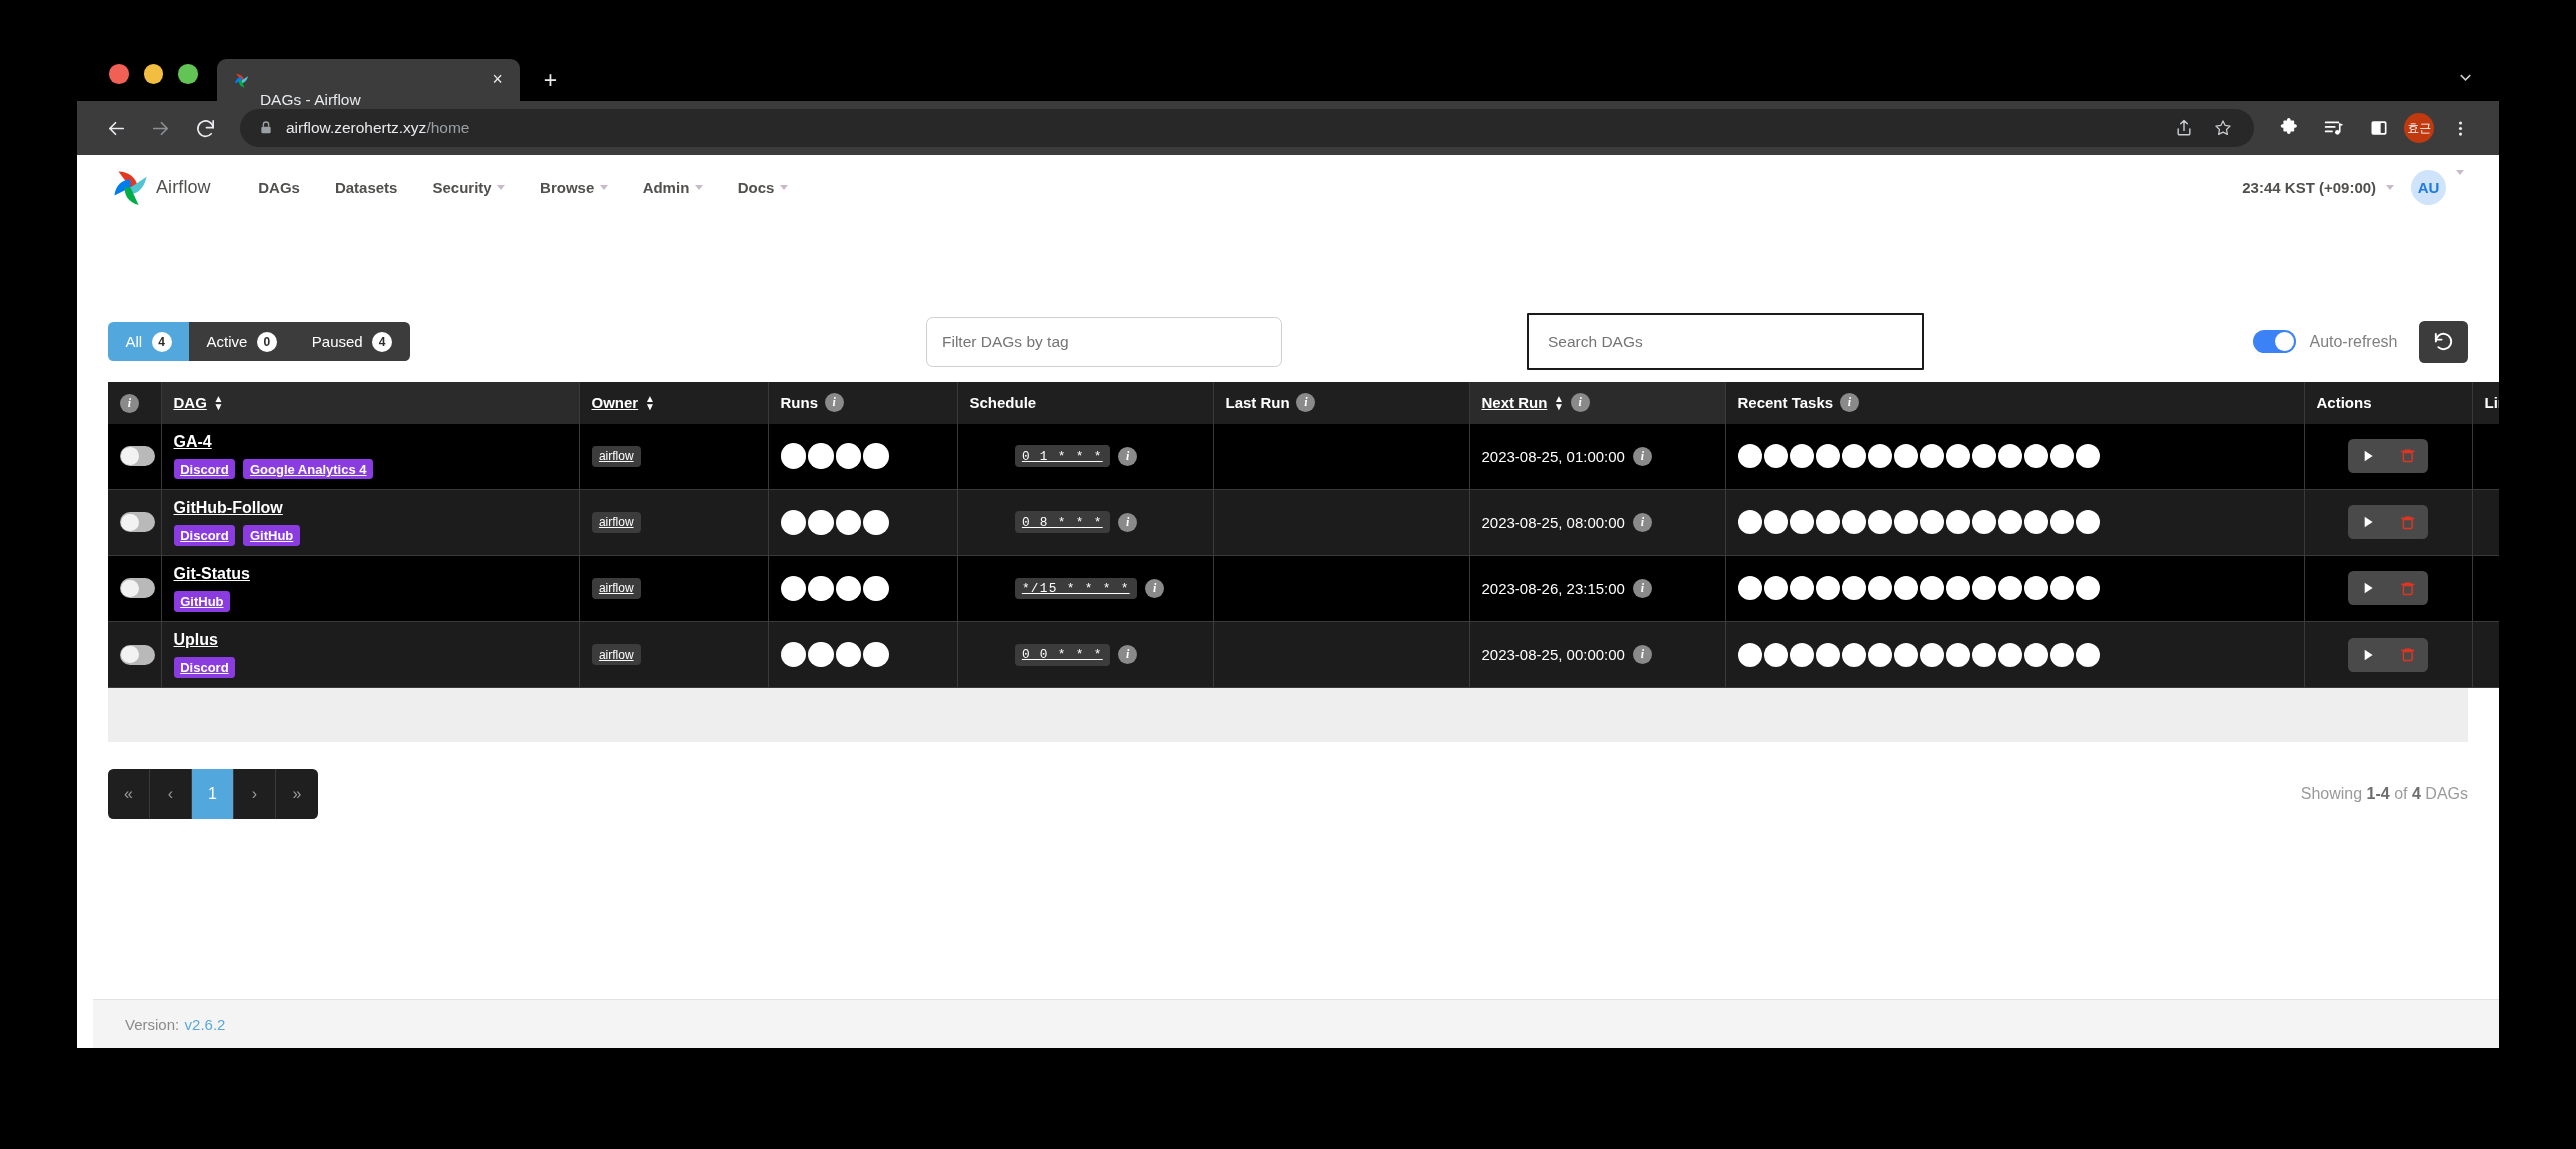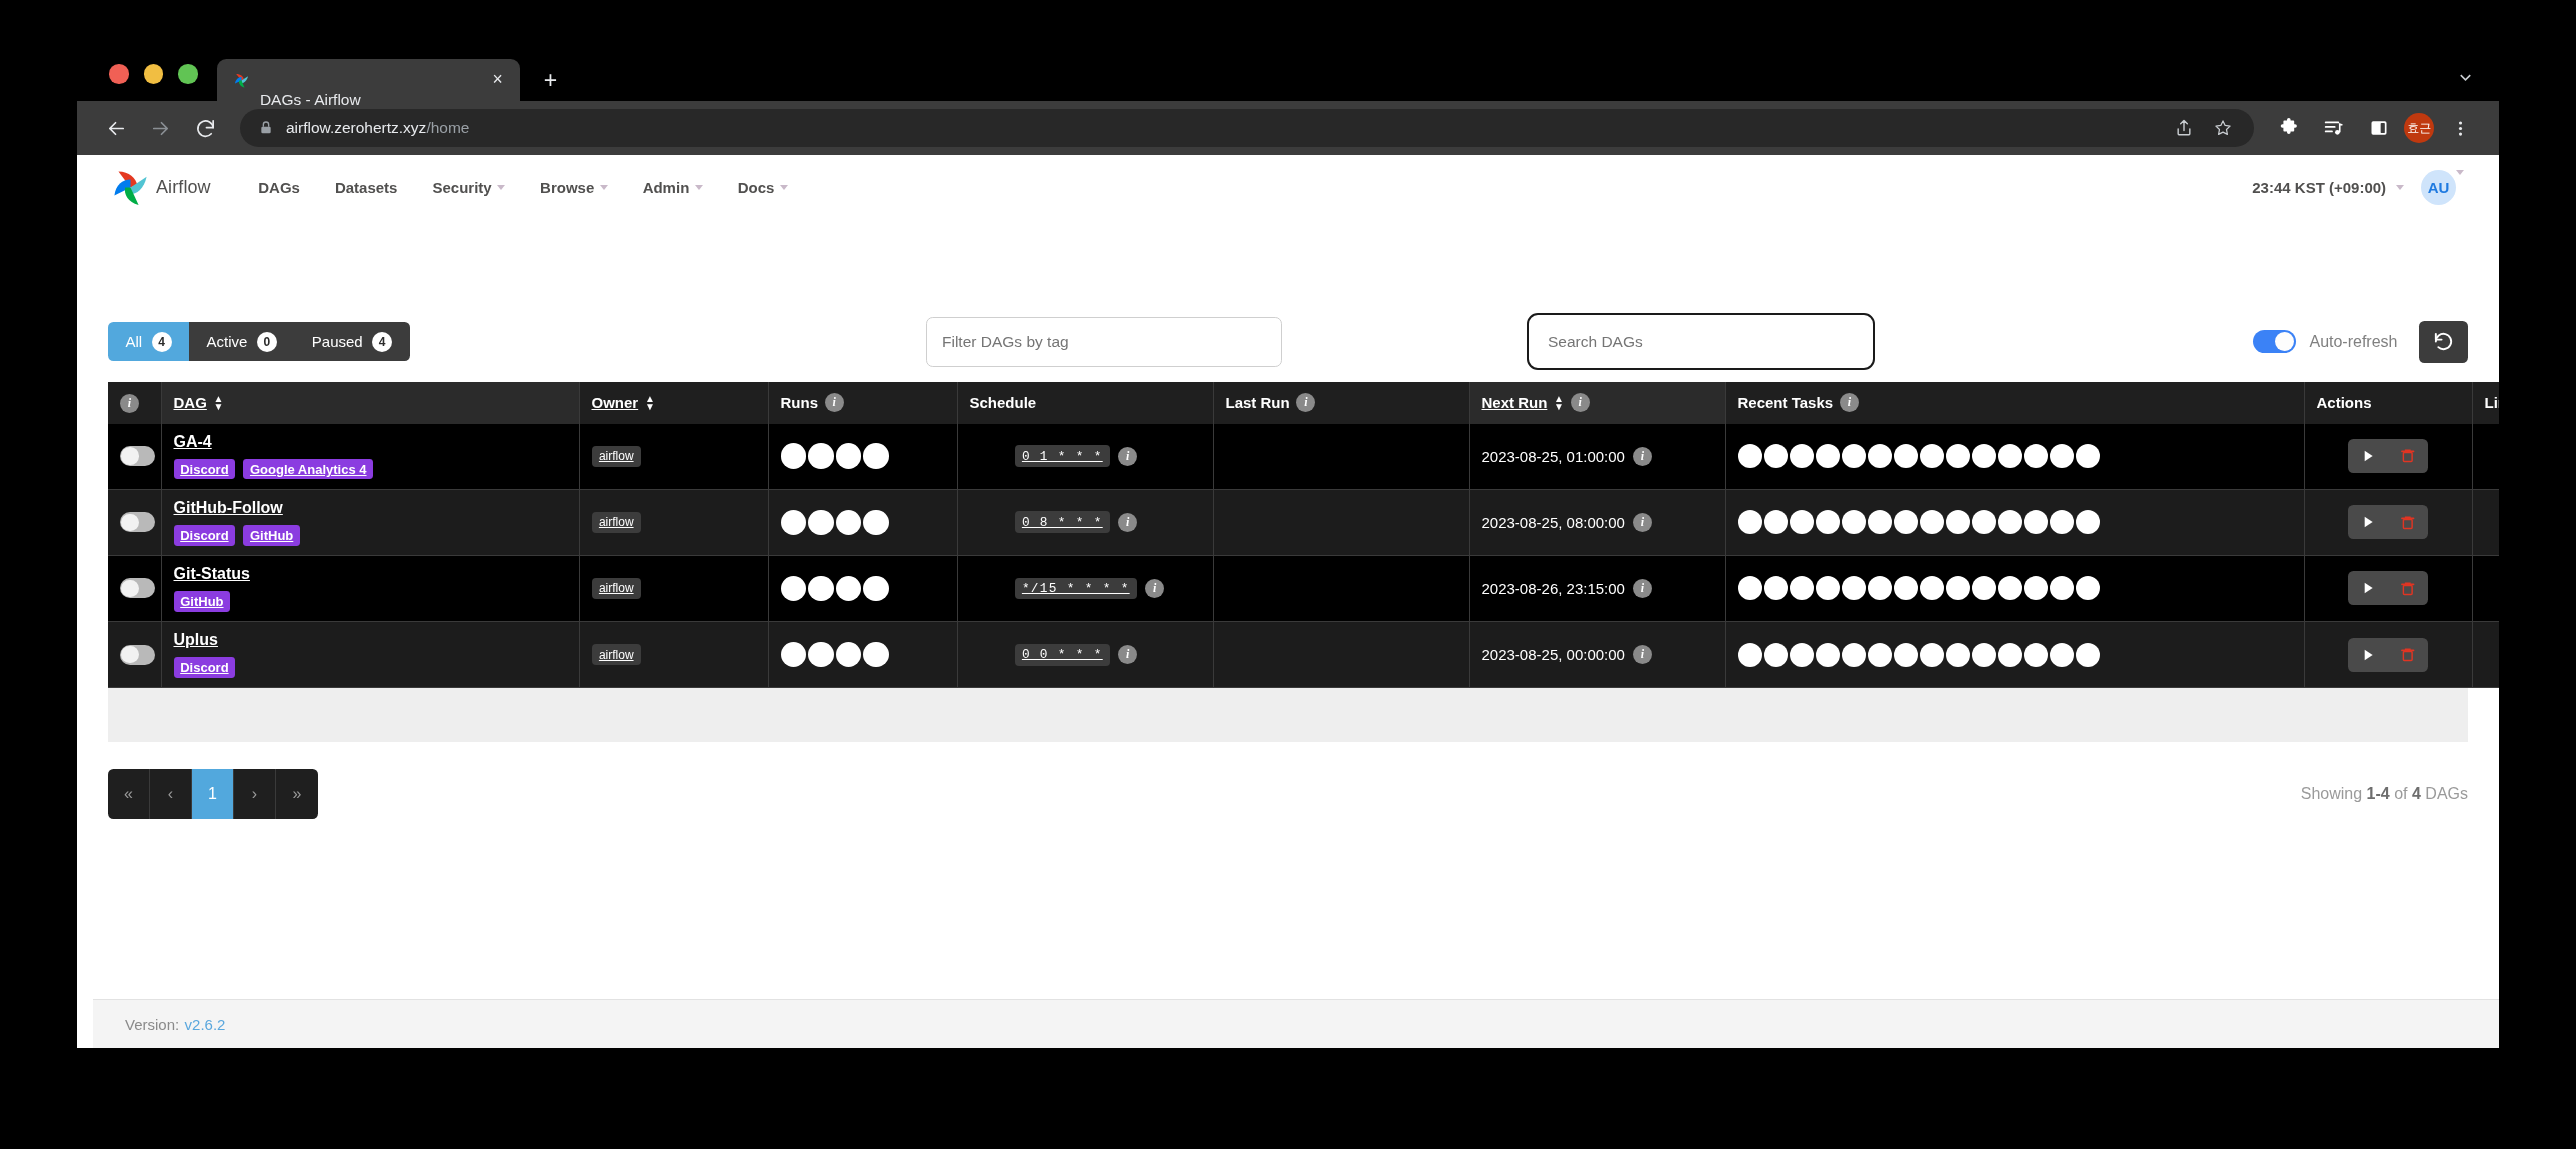--- a/index.html
+++ b/index.html
@@ -123,21 +123,21 @@
     border-top: 5.4px solid #c9b9c9;
   }
   .af-nav-right { margin-left: auto; display: flex; align-items: center; gap: 17.5px; }
   .af-time { font-size: 15px; color: #51504f; font-weight: bold; display: flex; align-items: center; gap: 9.4px; }
   .avatar {
     width: 35px; height: 35px; border-radius: 50%;
     background: #cfe4fb; color: #1f7ae0; font-weight: bold;
     font-size: 15px; display: flex; align-items: center; justify-content: center;
     cursor: pointer;
   }
-  .avatar-wrap { display: flex; gap: 0; }
+  .avatar-wrap { display: flex; gap: 10px; }
 
   .af-body { padding: 0 31px; }
 
   .toolsrow {
     display: flex; align-items: center;
     height: 81px;
     position: relative;
   }
   .btn-group { display: flex; border-radius: 5.4px; overflow: hidden; }
   .fbtn {
@@ -164,22 +164,22 @@
     position: absolute; left: 818px;
     width: 356px; height: 50px;
     border: 1.3px solid #cfcfcf; border-radius: 6.7px;
     background: #fff;
     font-size: 15.5px; color: #7c7c7c;
     padding: 0 15px;
     font-family: inherit;
   }
   .searchbox {
     position: absolute; left: 1419px;
-    width: 348px; height: 57px;
-    border: 2px solid #1a1a1a; border-radius: 11px;
+    width: 397px; height: 57px;
+    border: 2px solid #1a1a1a; border-radius: 1px;
     background: #fff;
     font-size: 15.5px; color: #8c8c8c;
     padding: 0 19px;
     font-family: inherit;
   }
   .autorefresh {
     position: absolute; right: 0;
     display: flex; align-items: center; gap: 13.5px;
   }
   .toggle {

